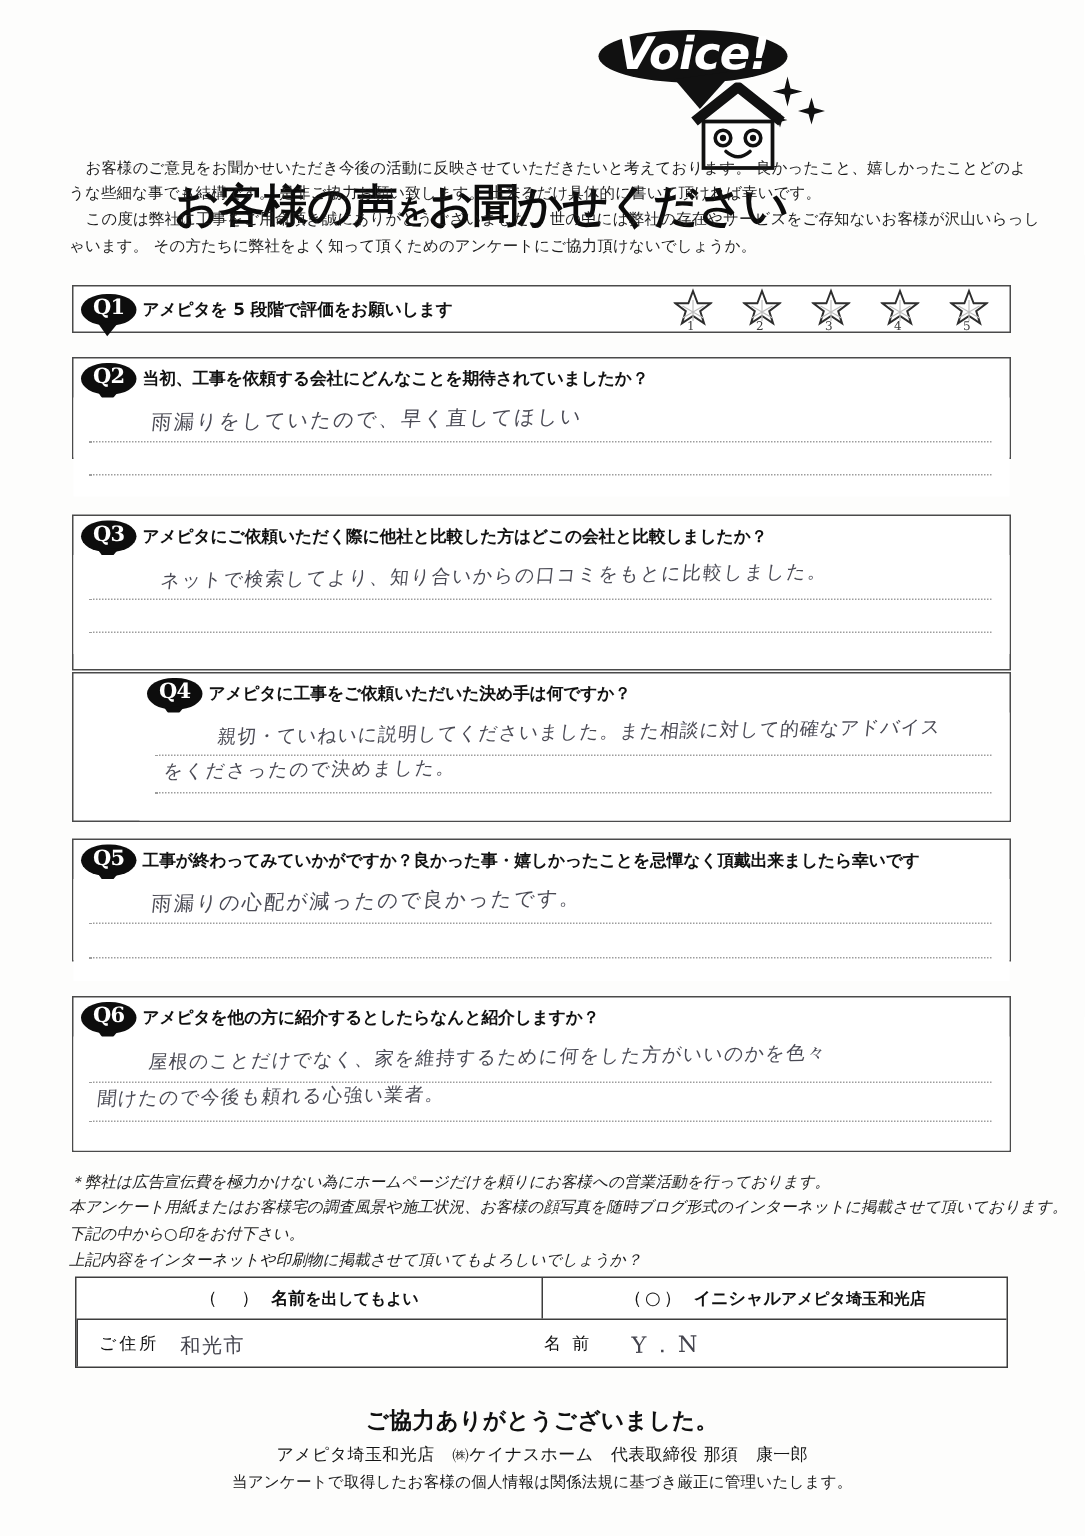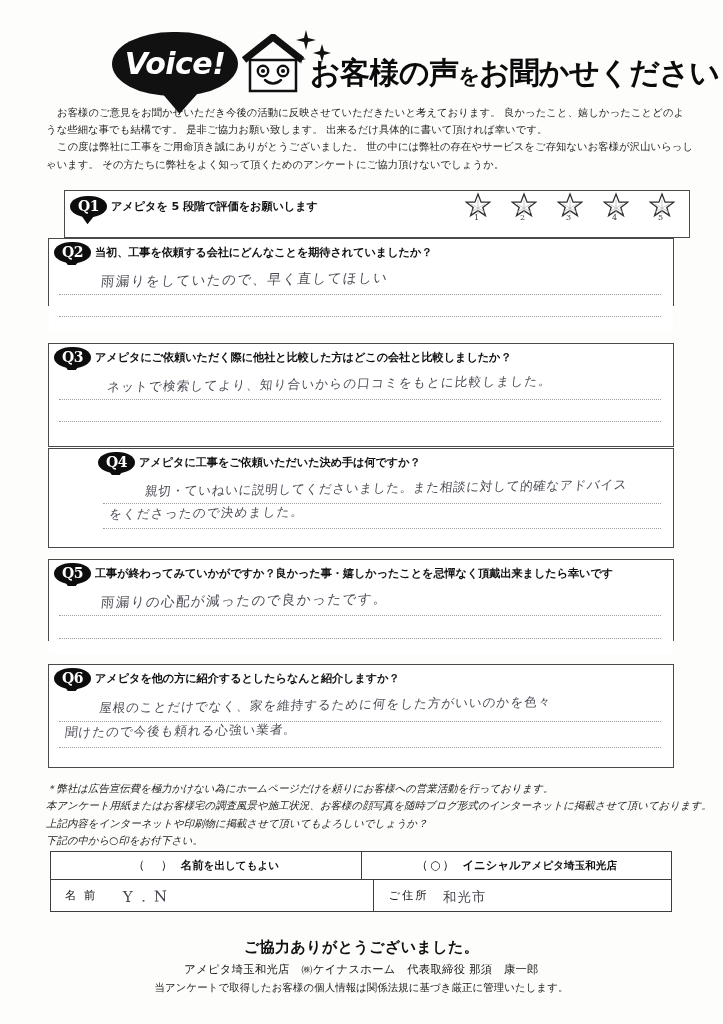--- a/index.html
+++ b/index.html
@@ -31,20 +31,21 @@
     left: 0; top: 14px;
     width: 723px;
     height: 82px;
   }
   .logo-wrap {
     position: absolute;
     left: 112px; top: 0px;
     display: flex;
     align-items: flex-end;
     height: 82px;
+    flex-direction: column;
   }
   .bubble {
     position: relative;
     width: 126px;
     height: 64px;
     background: #111111;
     border-radius: 50% / 52%;
     display: flex;
     align-items: center;
     justify-content: center;
@@ -358,21 +359,21 @@
         <span>お客様の声</span><span class="sm">を</span><span>お聞かせください</span>
       </div>
     </div>
   </div>
 
   <div class="intro">
     <p>お客様のご意見をお聞かせいただき今後の活動に反映させていただきたいと考えております。 良かったこと、嬉しかったことどのような些細な事でも結構です。 是非ご協力お願い致します。 出来るだけ具体的に書いて頂ければ幸いです。</p>
     <p>この度は弊社に工事をご用命頂き誠にありがとうございました。 世の中には弊社の存在やサービスをご存知ないお客様が沢山いらっしゃいます。 その方たちに弊社をよく知って頂くためのアンケートにご協力頂けないでしょうか。</p>
   </div>
 
-  <div class="qbox" style="top:190px; height:48px;margin-left:16px;">
+  <div class="qbox" style="top:190px; height:32px;">
     <div class="qhead" style="height:30px;">
       <div class="qbadge">
         <span>Q1</span>
       </div>
       <div class="qtext">アメピタを 5 段階で評価をお願いします</div>
 
       <div class="stars">
         <div class="star-item">
           <svg width="26" height="26" viewBox="0 0 26 26" aria-hidden="true">
             <path d="M13 2 L16.1 10.2 L24.8 10.2 L17.8 15.4 L20.4 23.6 L13 18.6 L5.6 23.6 L8.2 15.4 L1.2 10.2 L9.9 10.2 Z" fill="none" stroke="#2e2e2e" stroke-width="1.3"></path>
@@ -480,45 +481,45 @@
       <div class="rule" style="top:30px;"></div>
       <div class="rule" style="top:56px;"></div>
       <div class="hand small" style="left:50px; top:6px; letter-spacing:0.9px;">屋根のことだけでなく、家を維持するために何をした方がいいのかを色々</div>
       <div class="hand small" style="left:16px; top:32px; letter-spacing:0.9px;">聞けたので今後も頼れる心強い業者。</div>
     </div>
   </div>
 
   <div class="notes">
     <div>＊弊社は広告宣伝費を極力かけない為にホームページだけを頼りにお客様への営業活動を行っております。</div>
     <div>本アンケート用紙またはお客様宅の調査風景や施工状況、お客様の顔写真を随時ブログ形式のインターネットに掲載させて頂いております。</div>
+    <div>下記の中から○印をお付下さい。</div>
     <div>上記内容をインターネットや印刷物に掲載させて頂いてもよろしいでしょうか？</div>
-    <div>下記の中から○印をお付下さい。</div>
   </div>
 
   <div class="ctable">
     <div class="crow">
       <div class="ccell c-opt">
         <span class="paren">（<span class="mark"></span>　）</span>
         <span>名前</span>
           <span class="tail">を出してもよい</span>
       </div>
       <div class="ccell c-opt divider">
         <span class="paren">（<span class="mark">○</span>）</span>
         <span>イニシャル</span>
           <span class="tail">アメピタ埼玉和光店</span>
       </div>
     </div>
     <div class="crow second">
+      <div class="ccell cell-addr divider">
+        <span class="c-label">ご住所</span>
+        <span class="c-value addr">和光市</span>
+      </div>
       <div class="ccell cell-name">
         <span class="c-label">名 前</span>
         <span class="c-value">Y．N</span>
-      </div>
-      <div class="ccell cell-addr divider">
-        <span class="c-label">ご住所</span>
-        <span class="c-value addr">和光市</span>
       </div>
     </div>
   </div>
 
   <div class="footer">
     <div class="f-thanks">ご協力ありがとうございました。</div>
     <div class="f-company">アメピタ埼玉和光店　㈱ケイナスホーム　代表取締役 那須　康一郎</div>
     <div class="f-privacy">当アンケートで取得したお客様の個人情報は関係法規に基づき厳正に管理いたします。</div>
   </div>
 

